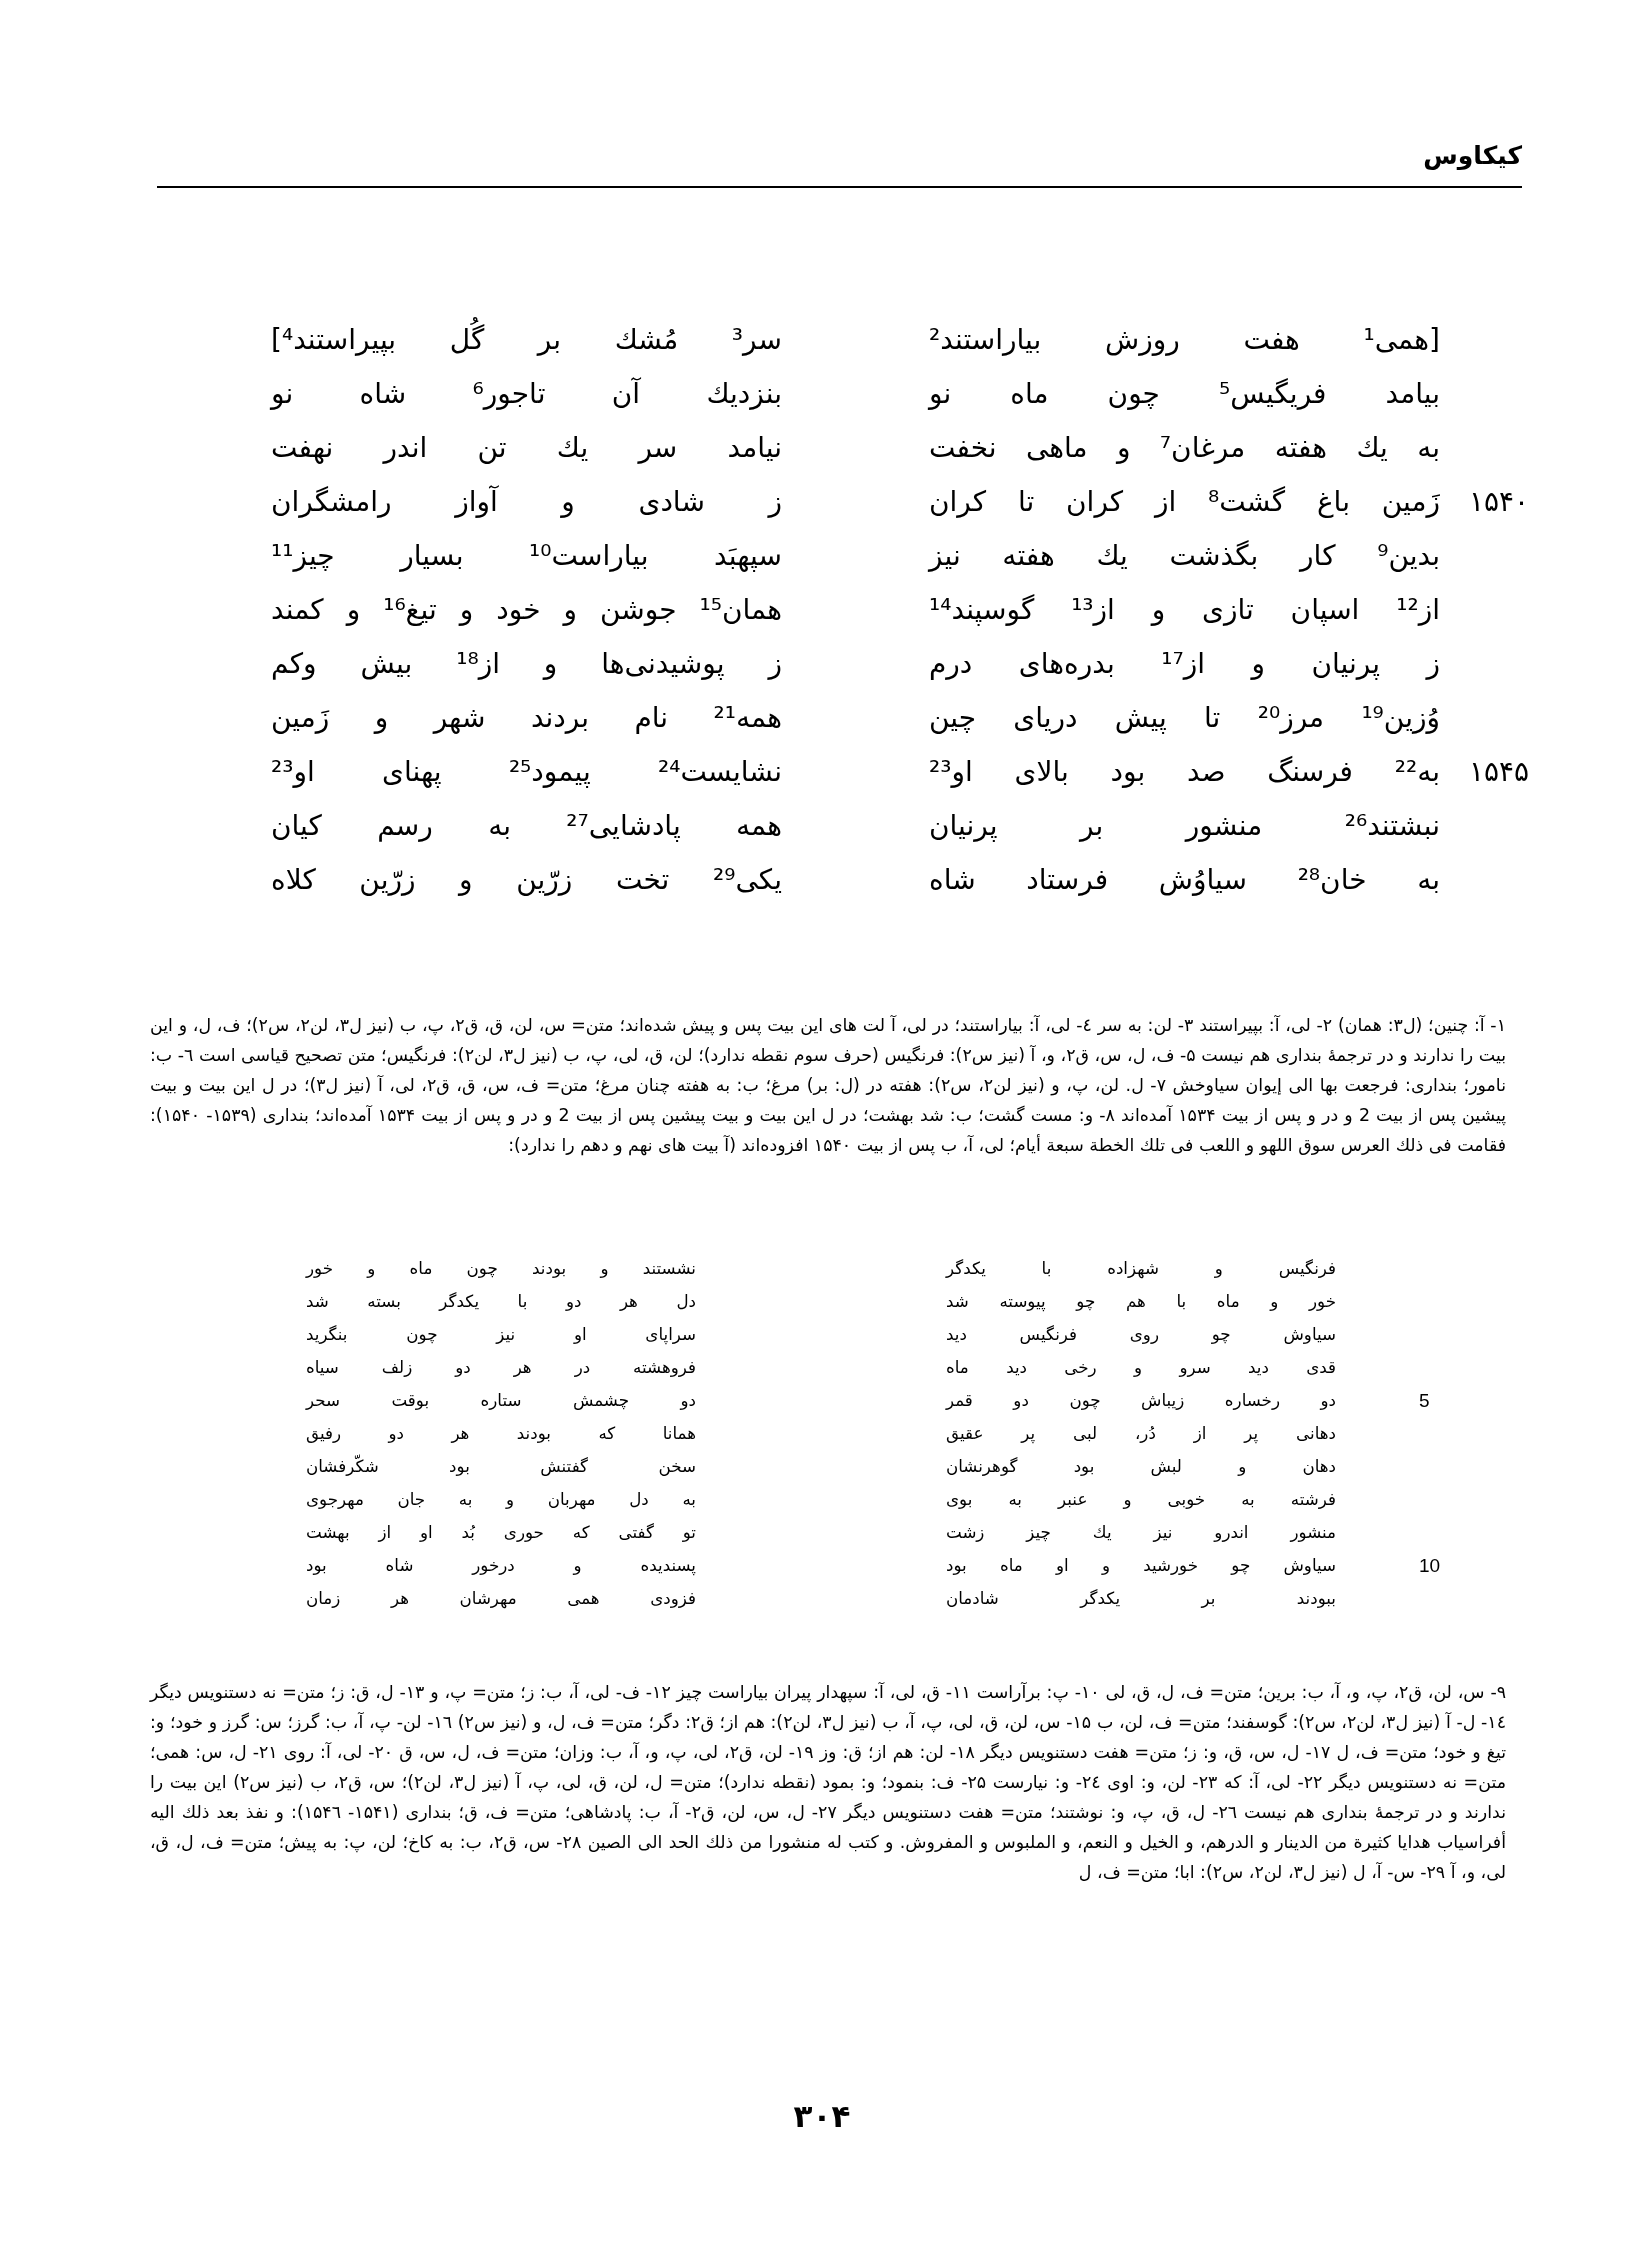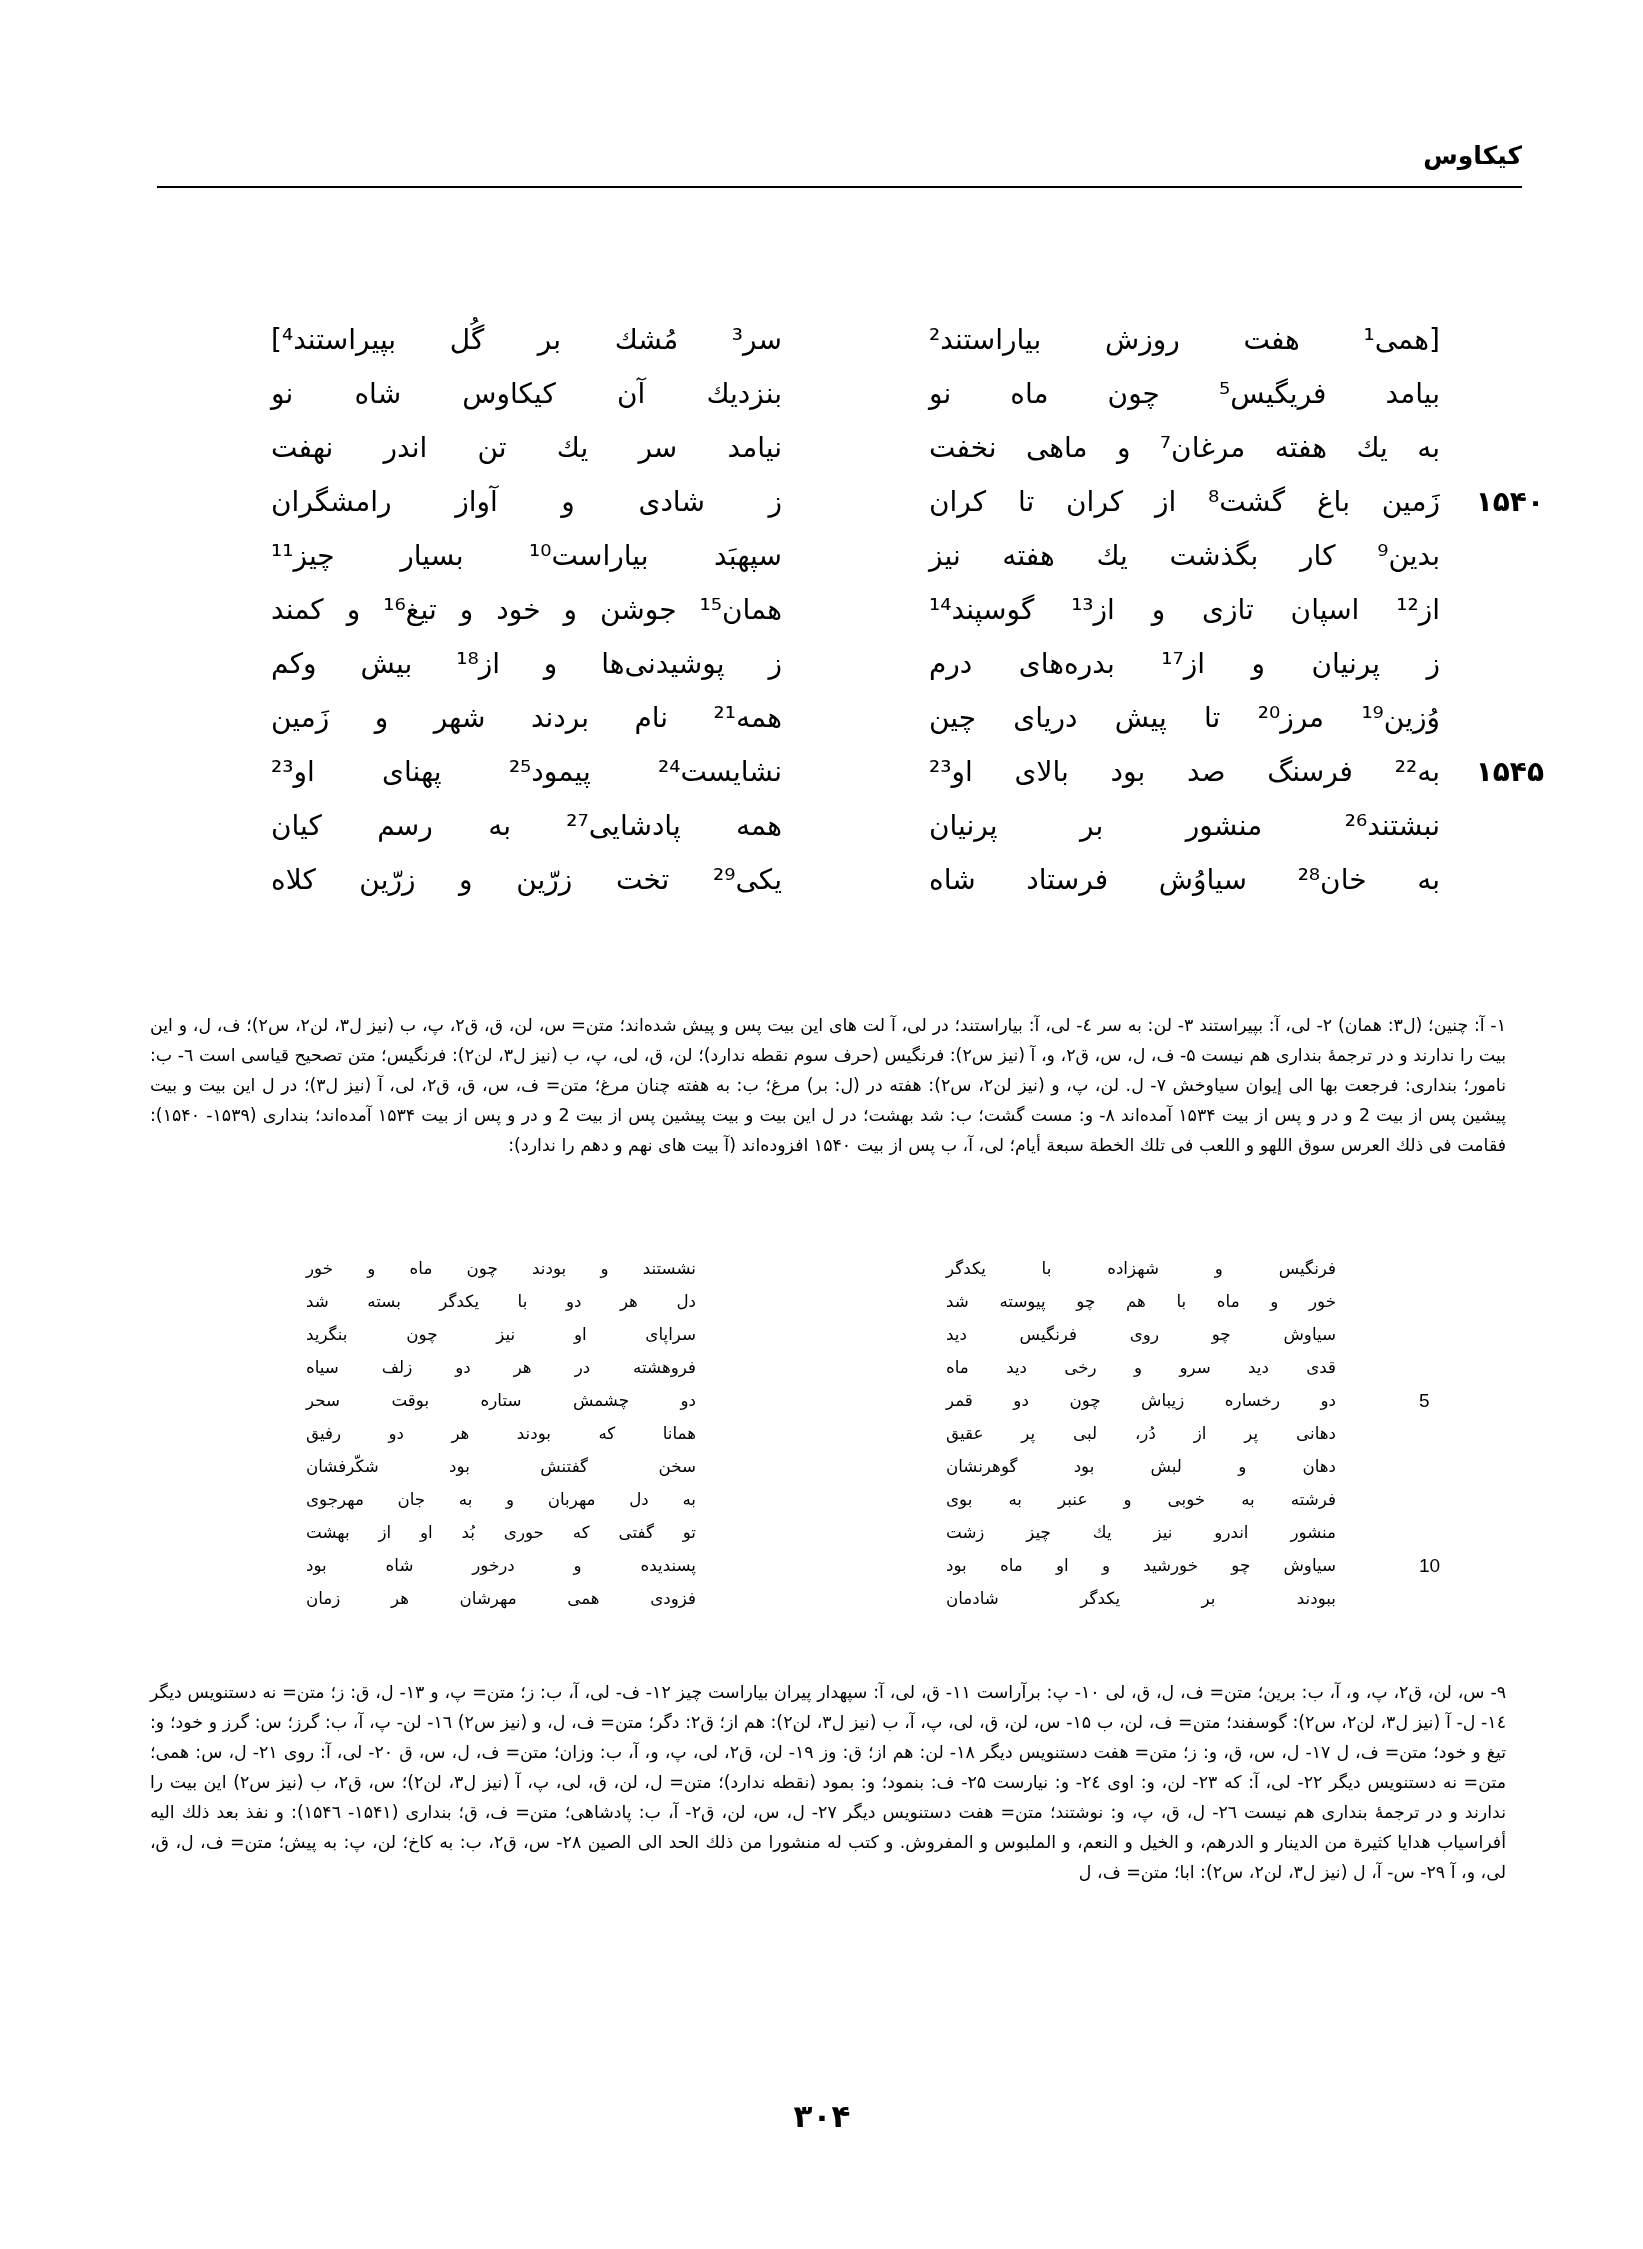--- a/index.html
+++ b/index.html
@@ -55,23 +55,23 @@
       white-space: nowrap;
       overflow: visible;
     }
     .hemistich.first { right: 104px; }
     .hemistich.second { left: 14px; }
     .verse-num {
       position: absolute;
       right: 0;
       top: 0;
       width: 90px;
-      text-align: right;
+      text-align: center;
       font-size: 28px;
-      font-weight: bold;
+      font-weight: normal;
     }
 
     
     .apparatus {
       position: absolute;
       left: 136px;
       right: 124px;
       font-size: 17.4px;
       line-height: 30px;
       text-align: justify;
@@ -135,21 +135,21 @@
 
   <div class="verses">
     <div class="verse-row">
       <span class="verse-num"></span>
       <span class="hemistich first">[همی¹ هفت روزش بیاراستند²</span>
       <span class="hemistich second">سر³ مُشك بر گُل بپیراستند⁴]</span>
     </div>
     <div class="verse-row">
       <span class="verse-num"></span>
       <span class="hemistich first">بیامد فریگیس⁵ چون ماه نو</span>
-      <span class="hemistich second">بنزدیك آن کیکاوس شاه نو</span>
+      <span class="hemistich second">بنزدیك آن تاجور⁶ شاه نو</span>
     </div>
     <div class="verse-row">
       <span class="verse-num"></span>
       <span class="hemistich first">به یك هفته مرغان⁷ و ماهی نخفت</span>
       <span class="hemistich second">نیامد سر یك تن اندر نهفت</span>
     </div>
     <div class="verse-row">
       <span class="verse-num">۱۵۴۰</span>
       <span class="hemistich first">زَمین باغ گشت⁸ از کران تا کران</span>
       <span class="hemistich second">ز شادی و آواز رامشگران</span>

